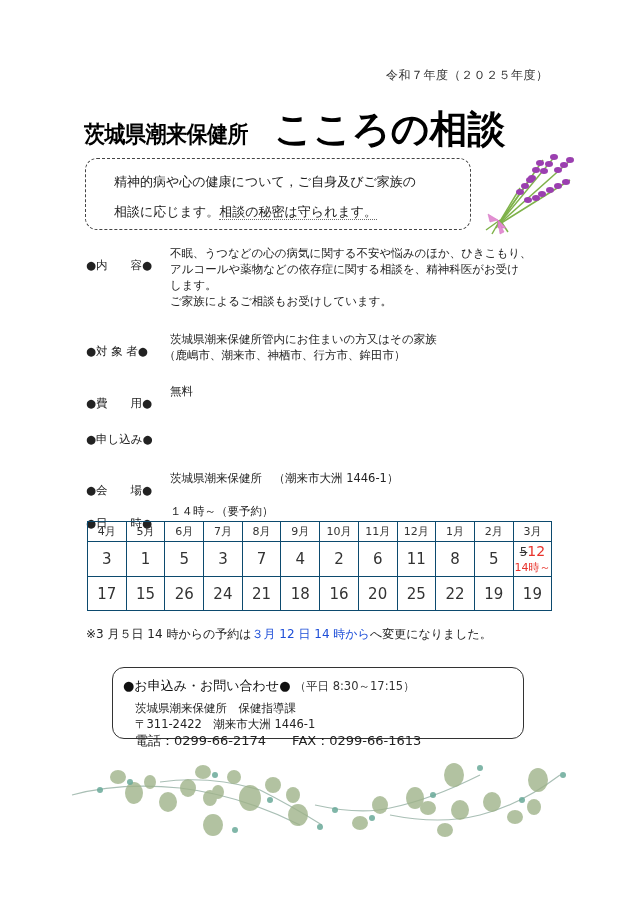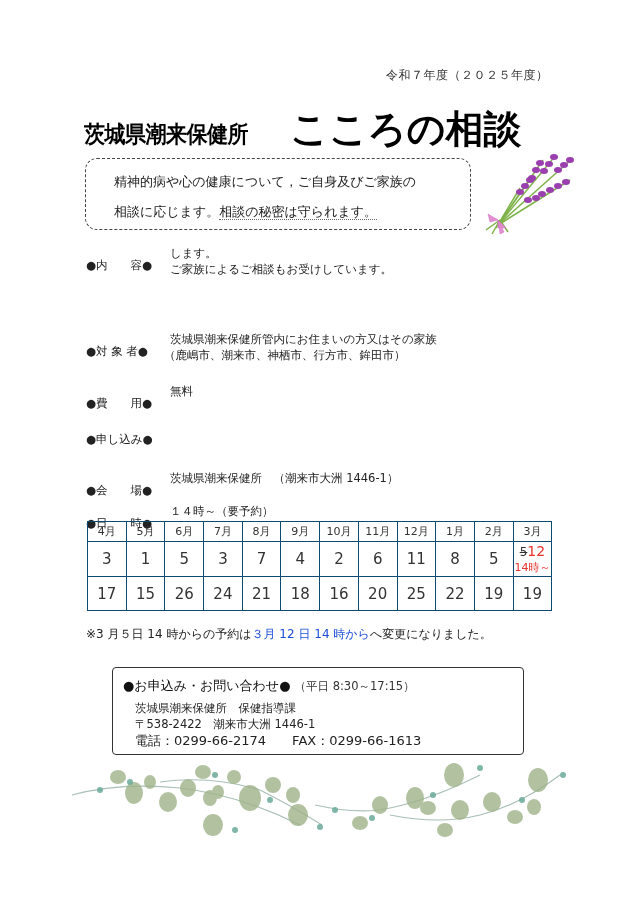--- a/index.html
+++ b/index.html
@@ -3,21 +3,21 @@
   <meta charset="utf-8">
   <style>
     * { margin: 0; padding: 0; box-sizing: border-box; }
     html, body { width: 637px; height: 901px; background: #ffffff; overflow: hidden; }
     body { position: relative; font-family: "DejaVu Sans", "Liberation Sans", sans-serif; color: #1a1a1a; }
 
     .fiscal-year { position: absolute; left: 386px; top: 67px; font-size: 12px; color: #333; letter-spacing: 0.5px; }
 
     .title-row { position: absolute; left: 84px; top: 110px; display: flex; align-items: flex-end; }
     .title-office { font-size: 21px; font-weight: 900; color: #000; letter-spacing: -0.5px; transform: scaleY(1.1); }
-    .title-main { font-size: 38px; font-weight: 900; color: #000; margin-left: 42px; letter-spacing: 0px; line-height: 38px; }
+    .title-main { font-size: 38px; font-weight: 900; color: #000; margin-left: 26px; letter-spacing: 0px; line-height: 38px; }
 
     .intro-box { position: absolute; left: 85px; top: 158px; width: 386px; height: 72px; border: 1.5px dashed #444; border-radius: 12px; padding: 14px 0 0 28px; font-size: 13px; color: #222; }
     .intro-box .line1 { height: 30px; }
     .intro-box .line2 { height: 20px; }
     .intro-box .underline { border-bottom: 1px dotted #666; }
 
     .lavender { position: absolute; left: 478px; top: 150px; width: 100px; height: 85px; }
 
     .info { position: absolute; left: 86px; font-size: 11.5px; color: #222; line-height: 16px; }
     .info .label { position: absolute; left: 0; top: 12px; width: 80px; white-space: pre; }
@@ -31,21 +31,21 @@
     .schedule tr.row1 td { height: 35px; }
     .schedule .thick-top td { border-top: 1.5px solid #666; }
     .changed { position: relative; line-height: 14px; }
     .changed .old { text-decoration: line-through; color: #333; font-size: 12px; }
     .changed .new { color: #e8322b; font-size: 14px; }
     .changed .note { display: block; color: #e8322b; font-size: 11px; margin-top: 2px; }
 
     .notice { position: absolute; left: 86px; top: 626px; font-size: 12px; color: #222; }
     .notice .red { color: #1d4ed8; }
 
-    .contact-box { position: absolute; left: 112px; top: 667px; width: 412px; height: 88px; border: 1.3px solid #333; border-radius: 4px; }
+    .contact-box { position: absolute; left: 112px; top: 667px; width: 412px; height: 72px; border: 1.3px solid #333; border-radius: 12px; }
     .contact-head { position: absolute; left: 10px; top: 9px; font-size: 13px; color: #111; }
     .contact-head .hours { font-size: 11.5px; color: #333; margin-left: 4px; }
     .contact-line { position: absolute; left: 22px; font-size: 11.5px; color: #222; white-space: pre; }
 
     .vine { position: absolute; left: 60px; top: 760px; width: 520px; height: 80px; }
   </style>
 </head>
 <body>
 
 <div class="fiscal-year">令和７年度（２０２５年度）</div>
@@ -95,20 +95,22 @@
   <g fill="#e38fd2" stroke="#d06fc0" stroke-width="0.5">
     <path d="M20 70 L10 64 L12 72 Z"></path>
     <path d="M20 70 L28 78 L20 78 Z"></path>
     <path d="M20 70 L26 82 L22 84 Z"></path>
   </g>
 </svg>
 
 <div class="info" style="top:245px;">
   <span class="label">●内　　容●</span>
   <div class="body">
+    <div>不眠、うつなどの心の病気に関する不安や悩みのほか、ひきこもり、</div>
+    <div>アルコールや薬物などの依存症に関する相談を、精神科医がお受け</div>
     <div>します。</div>
     <div>ご家族によるご相談もお受けしています。</div>
   </div>
 </div>
 
 <div class="info" style="top:331px;">
   <span class="label">●対 象 者●</span>
   <div class="body">
     <div><span class="u">茨城県潮来保健所管内</span><span>にお住まいの方又はその家族</span></div>
     <div style="margin-left:-6px;">（鹿嶋市、潮来市、神栖市、行方市、鉾田市）</div>
@@ -190,21 +192,21 @@
 
 <div class="notice">
   <span>※3 月５日 14 時からの予約は</span><span class="red">３月 12 日 14 時から</span><span>へ変更になりました。</span>
 </div>
 
 <div class="contact-box">
   <div class="contact-head">
     <span>●お申込み・お問い合わせ●</span><span class="hours">（平日 8:30～17:15）</span>
   </div>
   <div class="contact-line" style="top:33px;">茨城県潮来保健所　保健指導課</div>
-  <div class="contact-line" style="top:49px;">〒538-2422　潮来市大洲 1446-1</div>
+  <div class="contact-line" style="top:49px;">〒311-2422　潮来市大洲 1446-1</div>
   <div class="contact-line" style="top:64px; font-size:13px;">電話：0299-66-2174　　FAX：0299-66-1613</div>
 </div>
 
 <svg class="vine" viewBox="0 0 520 80">
   <g fill="none" stroke="#a9bfb5" stroke-width="1.2">
     <path d="M12 35 Q60 22 120 28 Q180 35 240 65"></path>
     <path d="M100 22 Q150 15 200 30 Q230 45 262 65"></path>
     <path d="M255 45 Q300 55 330 48 Q370 40 420 15"></path>
     <path d="M330 55 Q380 65 420 55 Q460 45 500 15"></path>
   </g>

